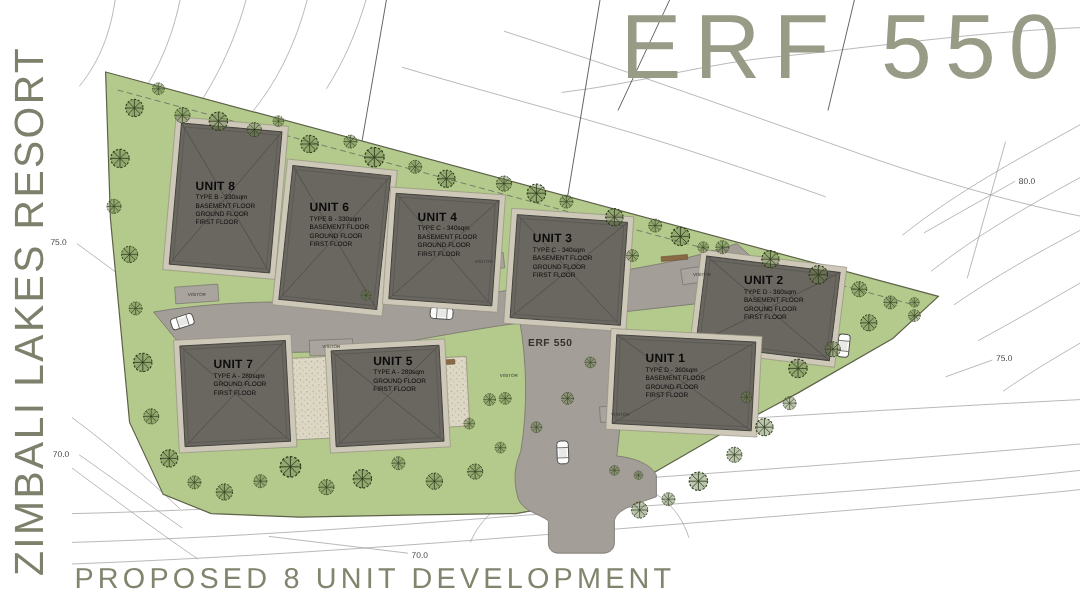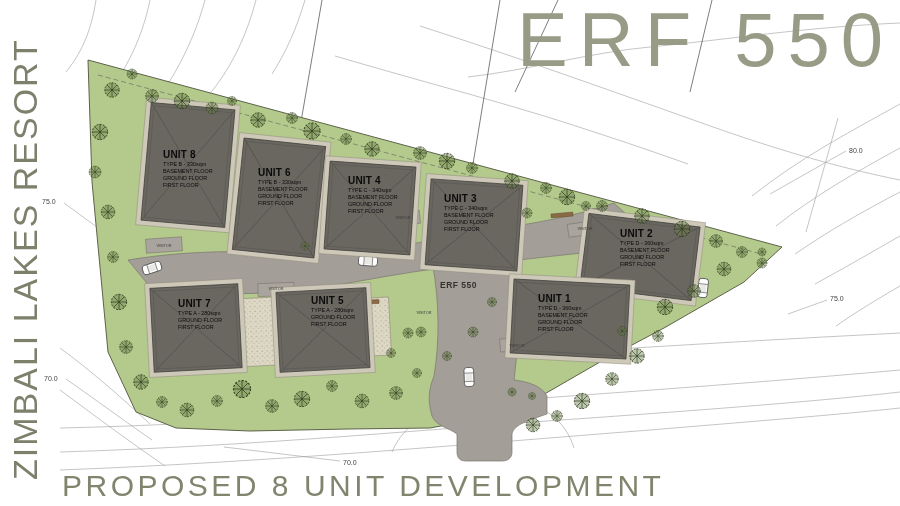--- a/index.html
+++ b/index.html
@@ -3,21 +3,21 @@
 <meta charset="utf-8">
 <style>
   html,body{margin:0;padding:0;background:#fff;}
   .stage{position:relative;width:900px;height:506px;background:#ffffff;overflow:hidden;
          font-family:"Liberation Sans",sans-serif;}
   svg{position:absolute;left:0;top:0;}
   .side-title{position:absolute;left:6px;top:480px;transform:rotate(-90deg);transform-origin:top left;
       width:480px;font-size:34px;letter-spacing:2px;color:#7d816b;font-weight:400;white-space:nowrap;}
   .main-title{position:absolute;left:474px;top:0px;width:420px;text-align:right;font-size:76px;
       letter-spacing:11px;color:#989b86;font-weight:400;white-space:nowrap;line-height:1.05;}
-  .bottom-title{position:absolute;left:62px;top:469px;font-size:30px;letter-spacing:3.5px;
+  .bottom-title{position:absolute;left:62px;top:469px;font-size:24px;letter-spacing:3.5px;
       color:#81856d;font-weight:400;white-space:nowrap;}
   text{font-family:"Liberation Sans",sans-serif;}
 </style>
 </head>
 <body>
 
 <div class="stage">
 
   <svg id="plan" width="900" height="506" viewBox="0 0 900 506">
     <defs>

